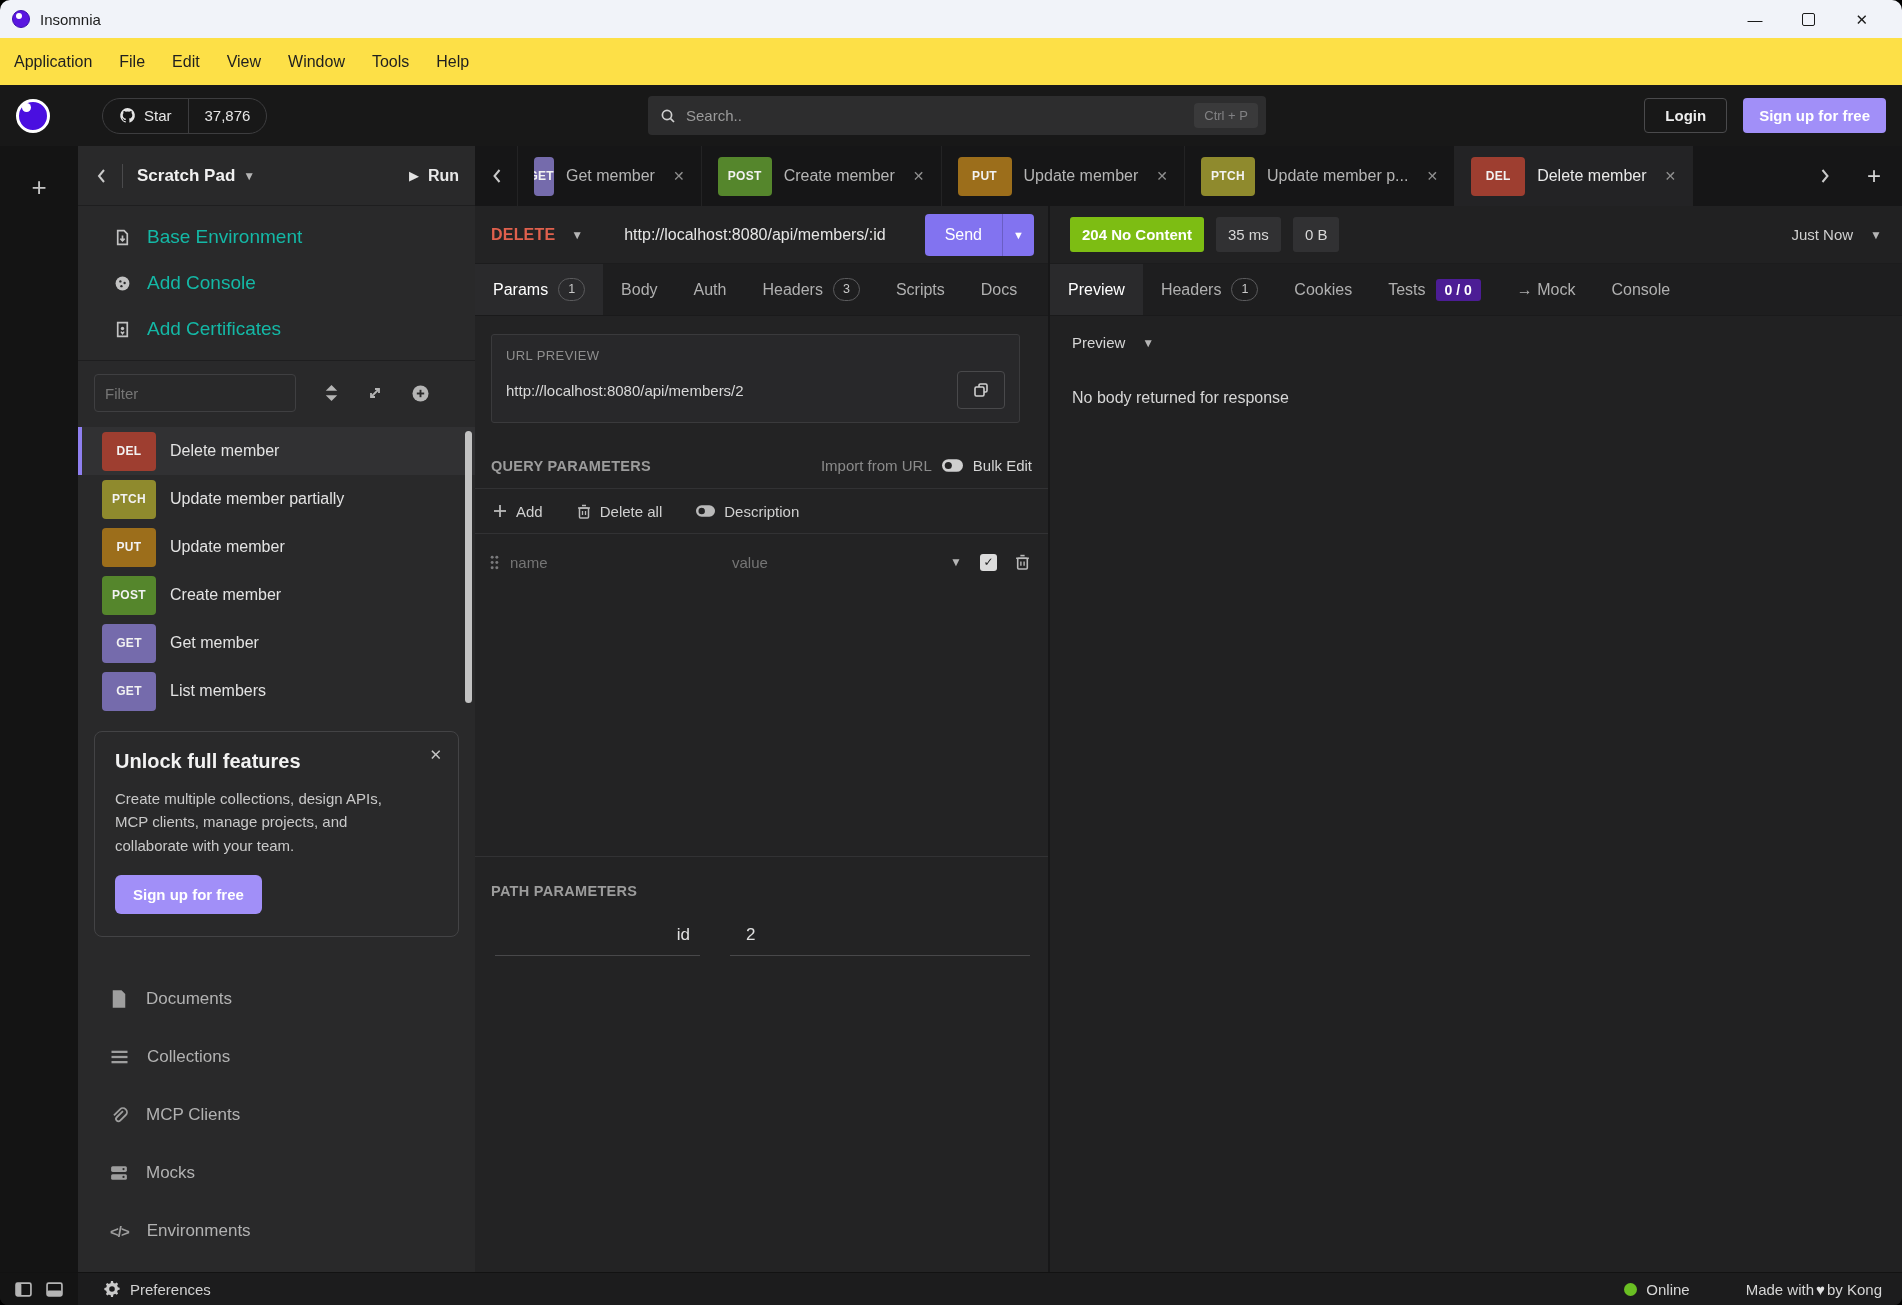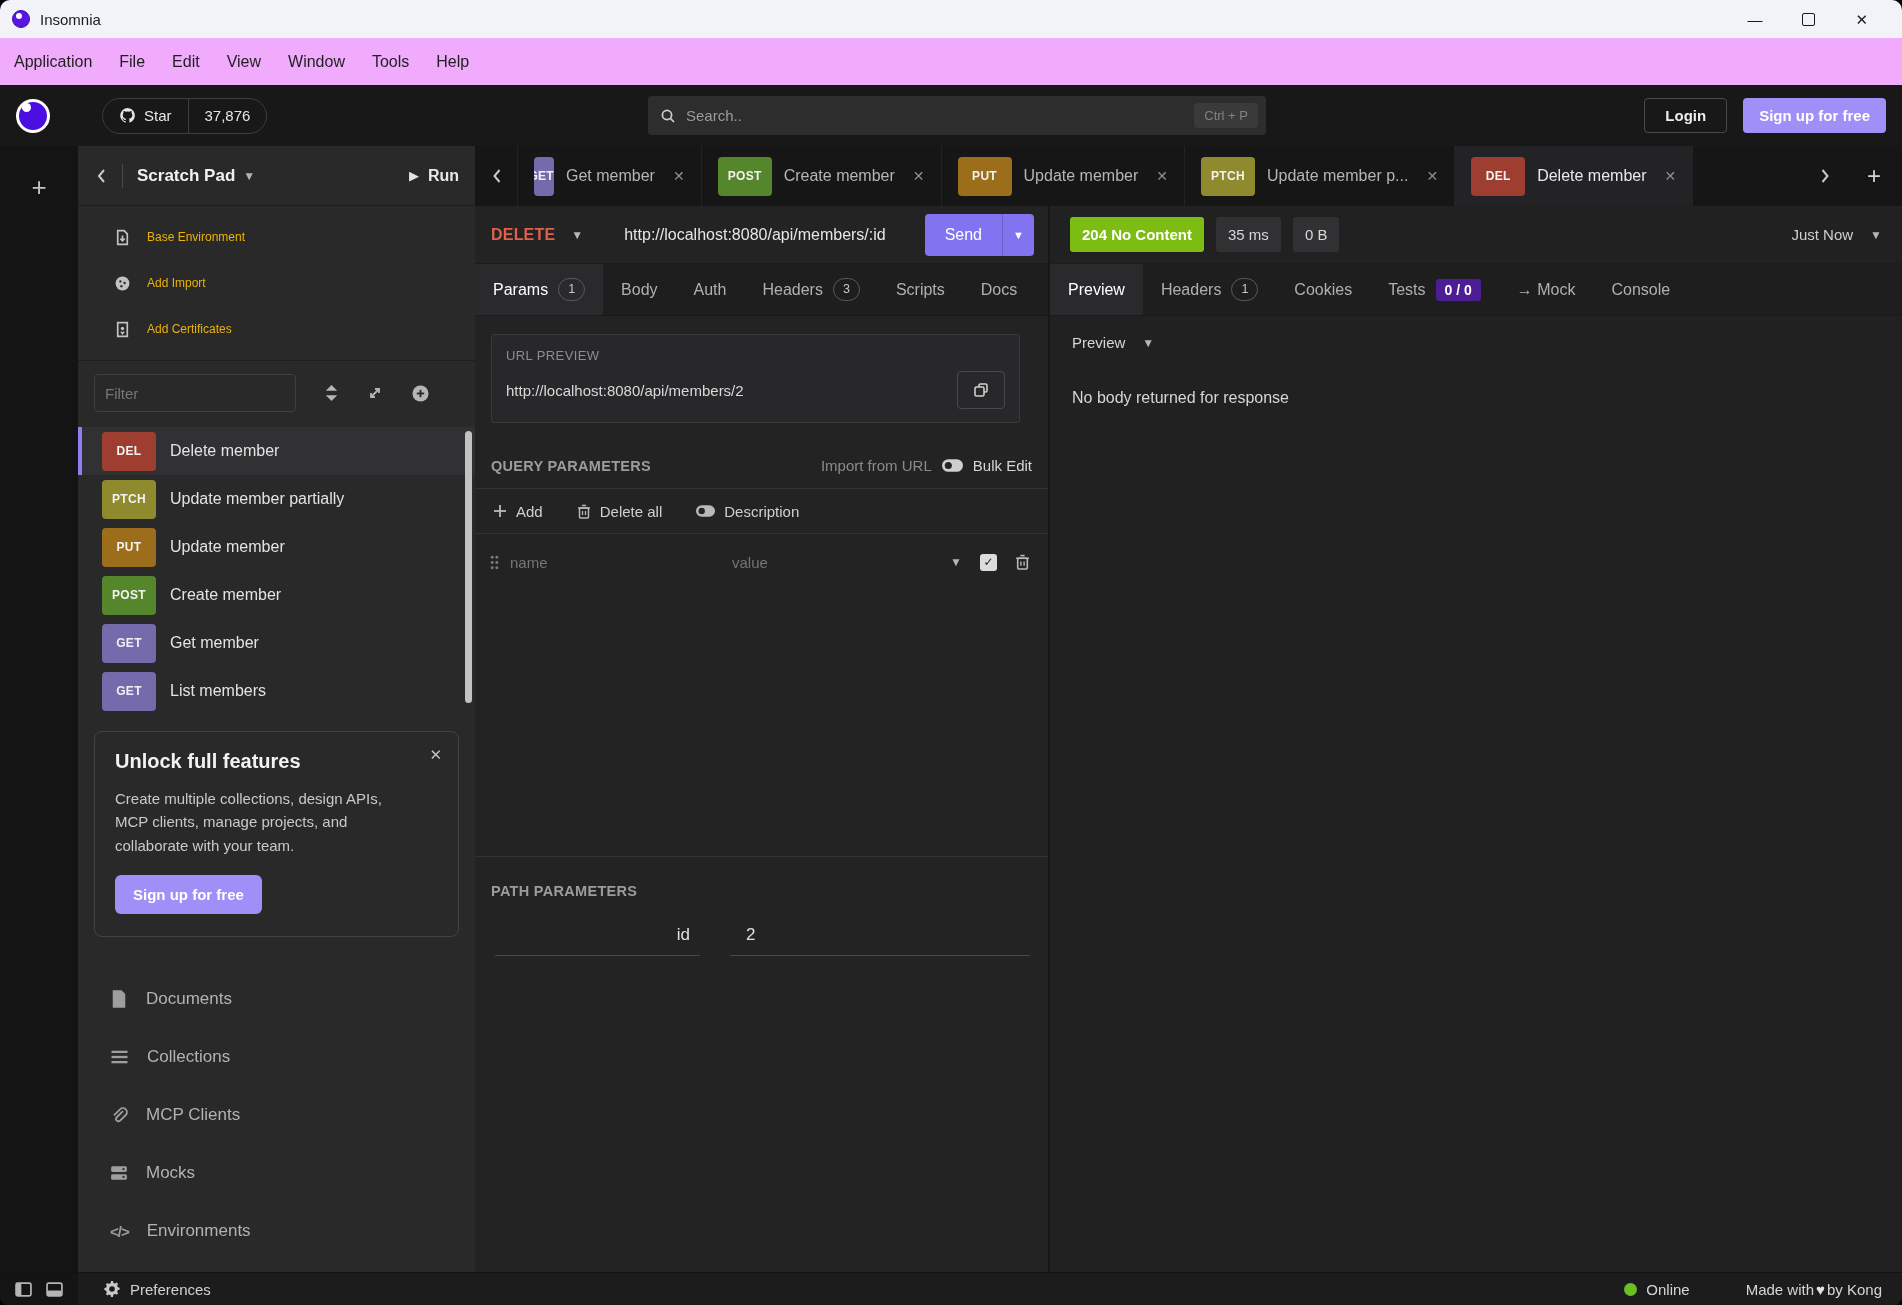--- a/index.html
+++ b/index.html
@@ -10,21 +10,21 @@
   
   .titlebar { height:38px; background:#f1f3f9; display:flex; align-items:center; padding-left:12px; gap:10px; flex:none; }
   .logo-sm { width:18px; height:18px; border-radius:50%; background:#5a16e0; position:relative; border:1px solid #3c0fae; }
   .logo-sm::after { content:""; position:absolute; left:3px; top:2px; width:6px; height:6px; border-radius:50%; background:#fff; }
   .titlebar-title { font-size:15px; color:#1c1c1c; }
   .win-controls { margin-left:auto; display:flex; align-items:center; gap:40px; padding-right:34px; }
   .win-btn { color:#1a1a1a; font-size:15px; line-height:1; cursor:default; }
   .win-max { width:13px; height:13px; border:1.5px solid #1a1a1a; border-radius:2px; }
 
   
-  .menubar { height:47px; background:#f0abfc; display:flex; align-items:center; gap:27px; padding-left:14px; flex:none; }
+  .menubar { height:47px; background:#fde047; display:flex; align-items:center; gap:27px; padding-left:14px; flex:none; }
   .menu-item { font-size:16px; color:#1f1f1f; }
 
   
   .appheader { height:61px; background:#181818; display:flex; align-items:center; flex:none; position:relative; }
   .logo-lg { width:34px; height:34px; border-radius:50%; background:#4a0fe0; border:3px solid #fff; position:relative; margin-left:16px; flex:none; }
   .logo-lg::after { content:""; position:absolute; left:3px; top:1px; width:9px; height:9px; border-radius:50%; background:#fff; }
   .star-pill { margin-left:52px; height:36px; display:flex; align-items:stretch; border:1px solid #3d3d3f; border-radius:18px; overflow:hidden; }
   .star-cell { display:flex; align-items:center; gap:8px; padding:0 16px; color:#e6e6e6; font-size:15px; }
   .star-cell + .star-cell { border-left:1px solid #3d3d3f; }
   .search-box { position:absolute; left:648px; top:11px; width:618px; height:39px; background:#2d2d2e; border-radius:4px;
@@ -43,21 +43,21 @@
 
   
   .sidebar { width:397px; background:#29292a; display:flex; flex-direction:column; flex:none; }
   .sb-header { height:60px; border-bottom:1px solid #1e1e1f; display:flex; align-items:center; padding:0 16px; flex:none; }
   .vdiv { width:1px; height:24px; background:#4a4a4c; margin:0 14px; }
   .sb-ws { font-size:17px; font-weight:bold; color:#f0f0f0; }
   .caret { color:#b5b5b5; font-size:12px; margin-left:8px; }
   .sb-run { margin-left:auto; display:flex; align-items:center; gap:9px; color:#e8e8e8; font-weight:bold; font-size:16px; }
   .play { color:#e3e3e3; font-size:13px; }
   .sb-env { padding:8px 0; border-bottom:1px solid #1e1e1f; flex:none; }
-  .env-row { height:46px; display:flex; align-items:center; gap:16px; padding-left:36px; color:#eab308; font-size:12px; }
+  .env-row { height:46px; display:flex; align-items:center; gap:16px; padding-left:36px; color:#14b8a6; font-size:19px; }
   .env-row svg { color:#c2c2c2; flex:none; }
   .sb-filter { height:64px; display:flex; align-items:center; padding:0 16px; flex:none; }
   .sb-filter input { width:202px; height:38px; background:transparent; border:1px solid #3f3f41; border-radius:4px;
                      color:#ddd; font-size:15px; padding:0 10px; outline:none; font-family:inherit; }
   .sb-filter input::placeholder { color:#767676; }
   .filter-icons { flex:1; display:flex; justify-content:space-evenly; align-items:center; color:#b5b5b5; }
   .req-list { position:relative; padding:2px 0; flex:none; }
   .req-row { height:48px; display:flex; align-items:center; gap:14px; padding-left:24px; }
   .req-row.active { background:#313133; border-left:4px solid #8f7ff0; padding-left:20px; }
   .req-label { font-size:16px; color:#e3e3e3; white-space:nowrap; }
@@ -236,21 +236,21 @@
             </svg>
           <span>Base Environment</span>
         </div>
         <div class="env-row">
           <svg width="17" height="17" viewBox="0 0 16 16">
               <circle cx="8" cy="8" r="6.5" fill="currentColor"></circle>
               <circle cx="6" cy="6" r="1.1" fill="#29292a"></circle>
               <circle cx="10" cy="7.5" r="1.1" fill="#29292a"></circle>
               <circle cx="7" cy="10.5" r="1.1" fill="#29292a"></circle>
             </svg>
-          <span>Add Import</span>
+          <span>Add Console</span>
         </div>
         <div class="env-row">
           <svg width="17" height="17" viewBox="0 0 16 16">
               <path d="M3.5 1.5h9v13h-9z" fill="none" stroke="currentColor" stroke-width="1.6"></path>
               <circle cx="8" cy="7" r="1.6" fill="currentColor"></circle>
               <polyline points="6.5,10 8,12 9.5,10" fill="none" stroke="currentColor" stroke-width="1.4"></polyline>
             </svg>
           <span>Add Certificates</span>
         </div>
       </div>

